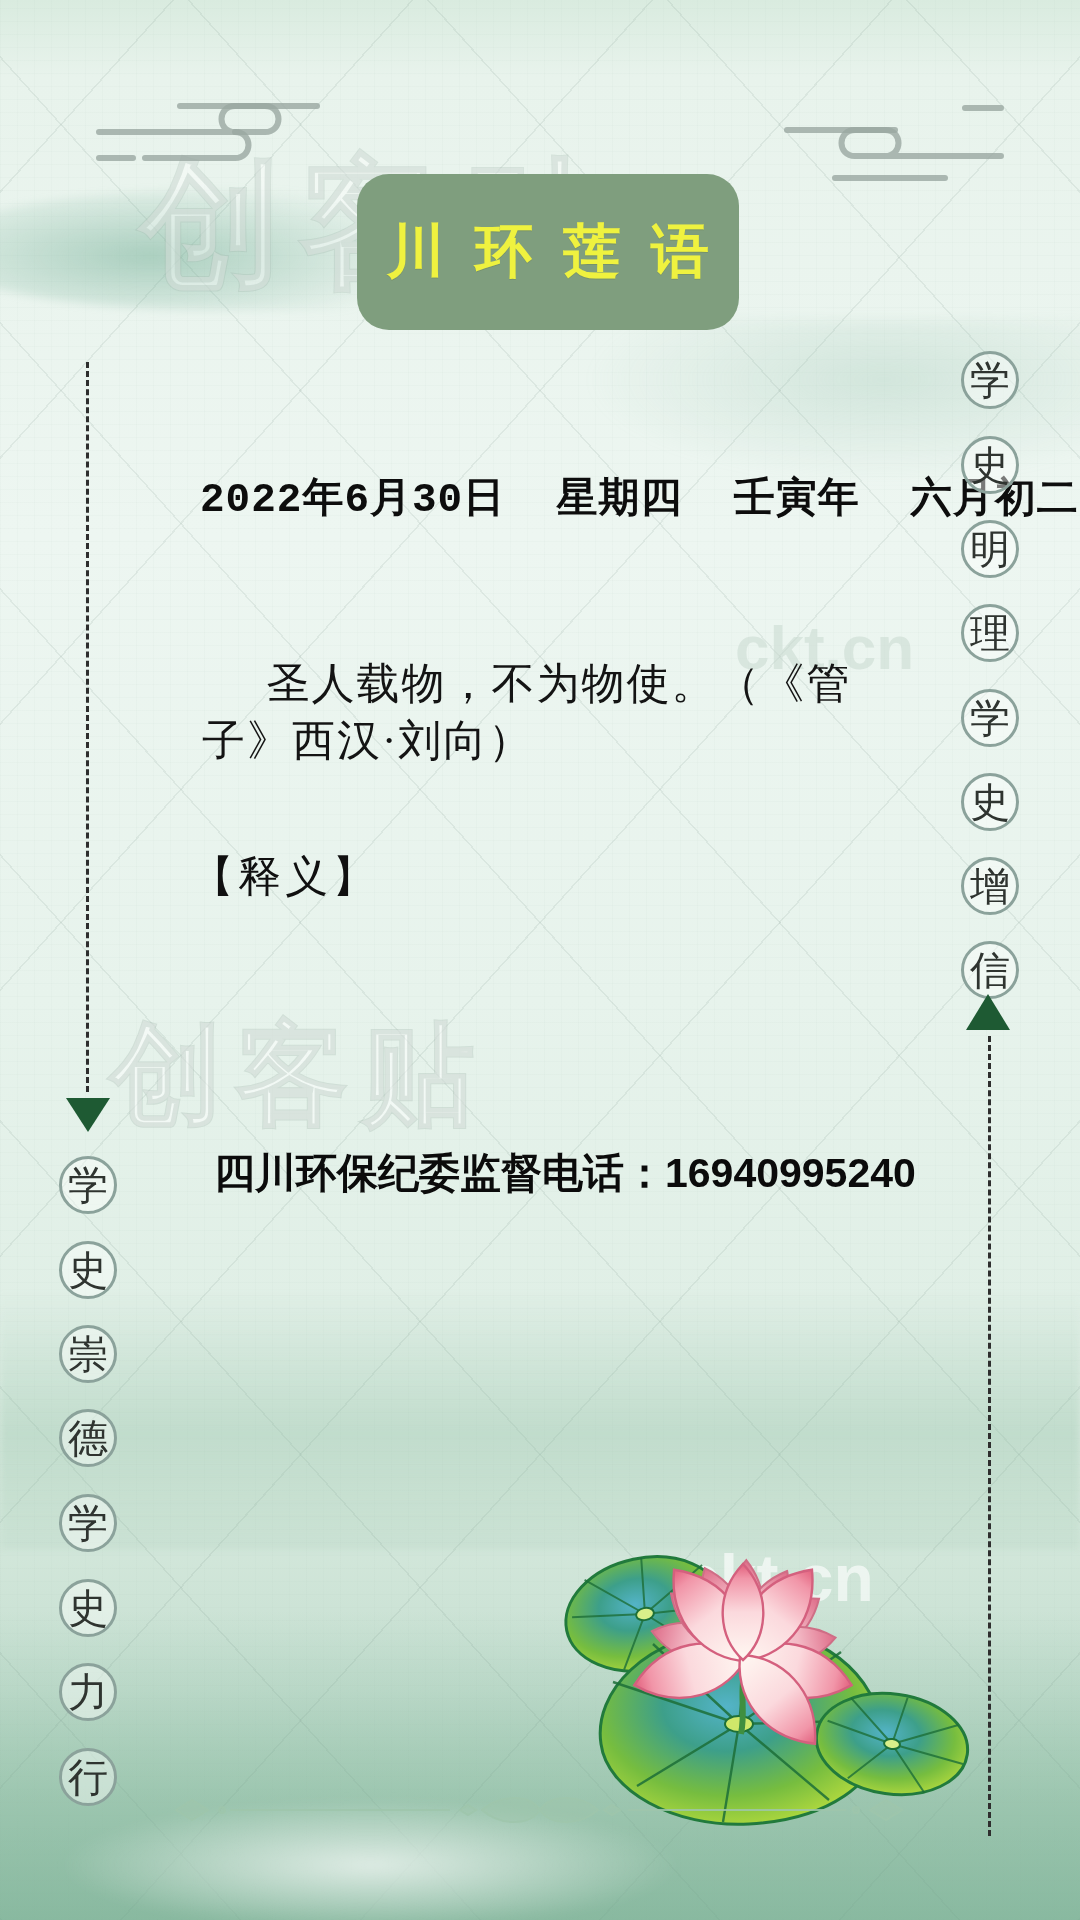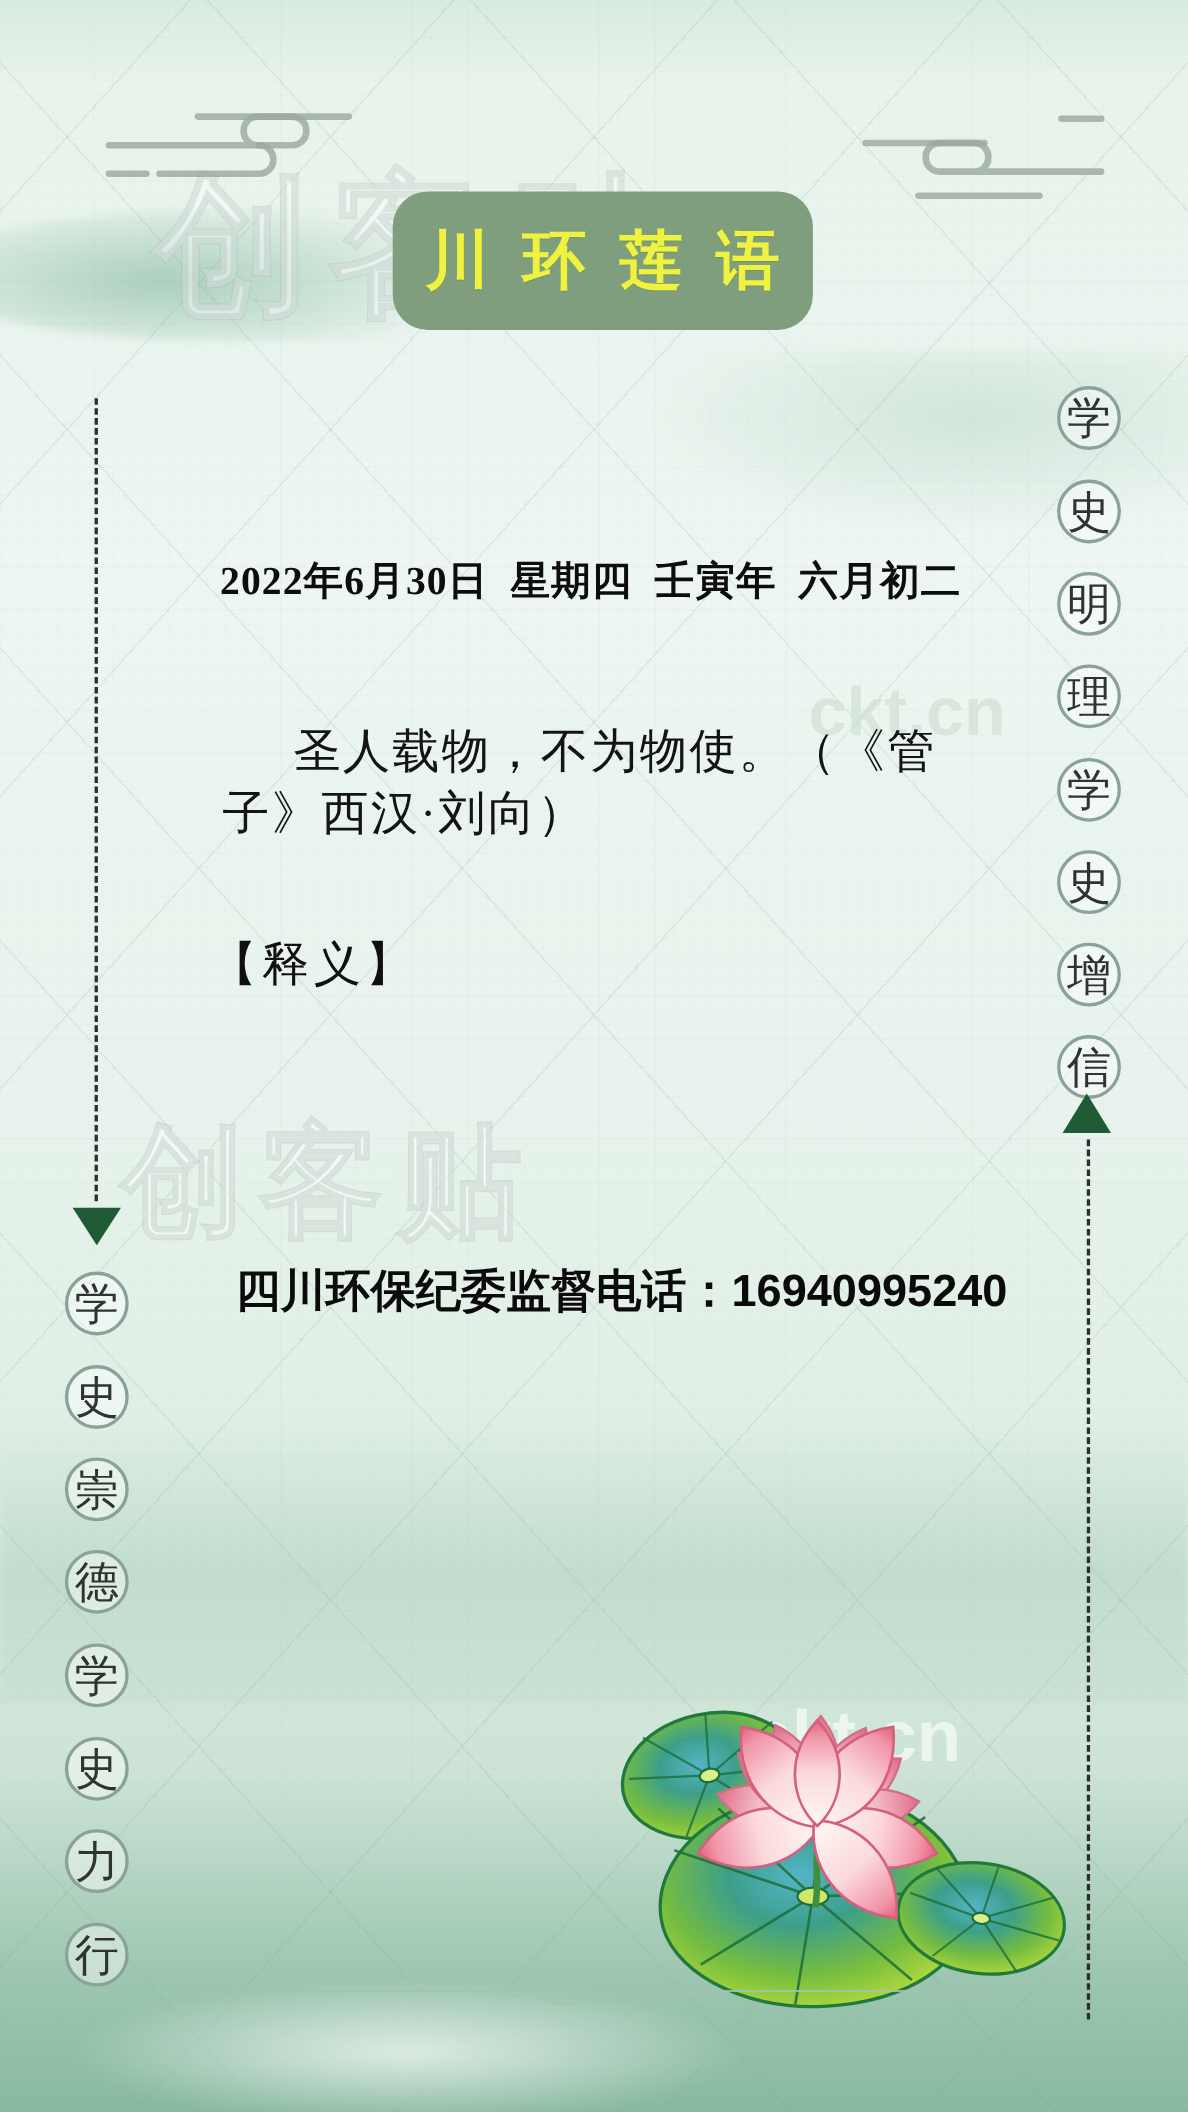--- a/index.html
+++ b/index.html
@@ -38,27 +38,27 @@
   .wm{font-weight:bold;pointer-events:none;white-space:nowrap;}
   .wm-brand1{left:140px;top:130px;font-size:142px;letter-spacing:18px;color:rgba(255,255,255,.42);
     -webkit-text-stroke:2px rgba(158,180,168,.28);}
   .wm-brand2{left:110px;top:1000px;font-size:112px;letter-spacing:14px;color:rgba(255,255,255,.5);
     -webkit-text-stroke:2px rgba(158,180,168,.30);}
   .wm-dom1{left:735px;top:612px;font-size:62px;color:rgba(200,216,208,.55);}
   .wm-dom2{left:683px;top:1540px;font-size:66px;color:rgba(255,255,255,.62);}
   
   .cloud{stroke:#9aa8a1;stroke-width:6;fill:none;stroke-linecap:round;opacity:.8;}
   
-  .banner{left:357px;top:174px;width:382px;height:126px;background:#7f9e7e;border-radius:32px;
+  .banner{left:357px;top:174px;width:382px;height:156px;background:#7f9e7e;border-radius:32px;
     display:flex;align-items:center;justify-content:center;}
   .banner-text{color:#eff23f;font-size:58px;font-weight:bold;letter-spacing:30px;padding-left:30px;
     font-family:"Liberation Sans",sans-serif;text-shadow:0 1px 0 rgba(90,110,60,.25);}
   
-  .date-line{left:200px;top:470px;font-size:36px;font-weight:bold;color:#0d0d0d;white-space:pre;
-    font-family:Liberation Serif, serif;letter-spacing:1px;margin-top:34px;}
+  .date-line{left:200px;top:470px;font-size:41px;font-weight:bold;color:#0d0d0d;white-space:pre;
+    font-family:Liberation Mono, monospace;letter-spacing:1px;}
   .quote{left:202px;top:655px;width:718px;font-size:43px;line-height:57px;color:#141414;
     font-family:"Liberation Serif","DejaVu Serif",serif;text-indent:1.5em;letter-spacing:2px;}
   .shiyi-label{left:191px;top:848px;font-size:43px;color:#101010;letter-spacing:4px;
     font-family:"Liberation Serif","DejaVu Serif",serif;}
   .shiyi-text{left:205px;top:905px;width:718px;font-size:43px;line-height:58px;color:#141414;
     font-family:"Liberation Serif","DejaVu Serif",serif;text-indent:1.5em;letter-spacing:2px;}
   .phone-line{left:214px;top:1146px;font-size:41px;font-weight:bold;color:#0b0b0b;white-space:pre;
     font-family:"Liberation Sans",sans-serif;}
   
   .dash-v{border-left:3px dashed #2e2e2e;width:0;}

